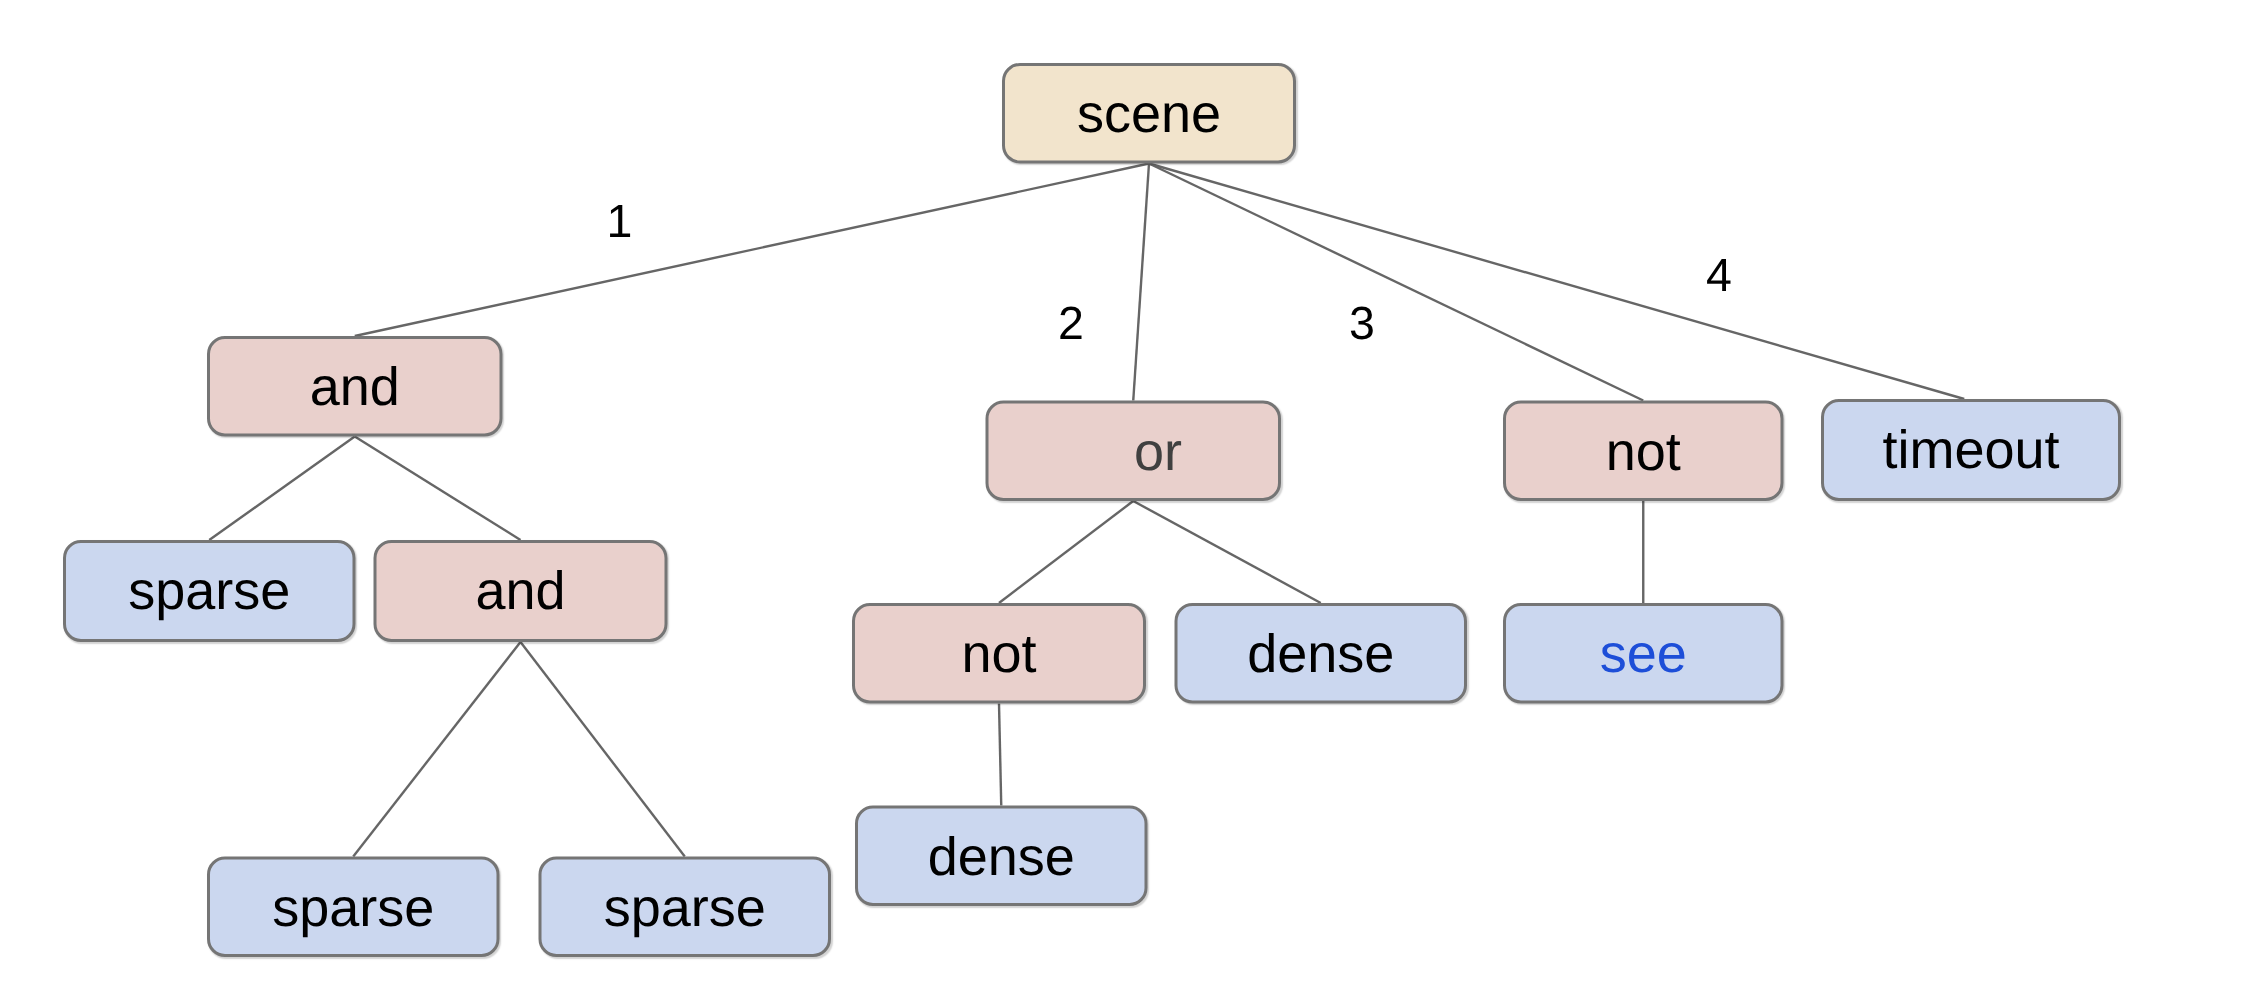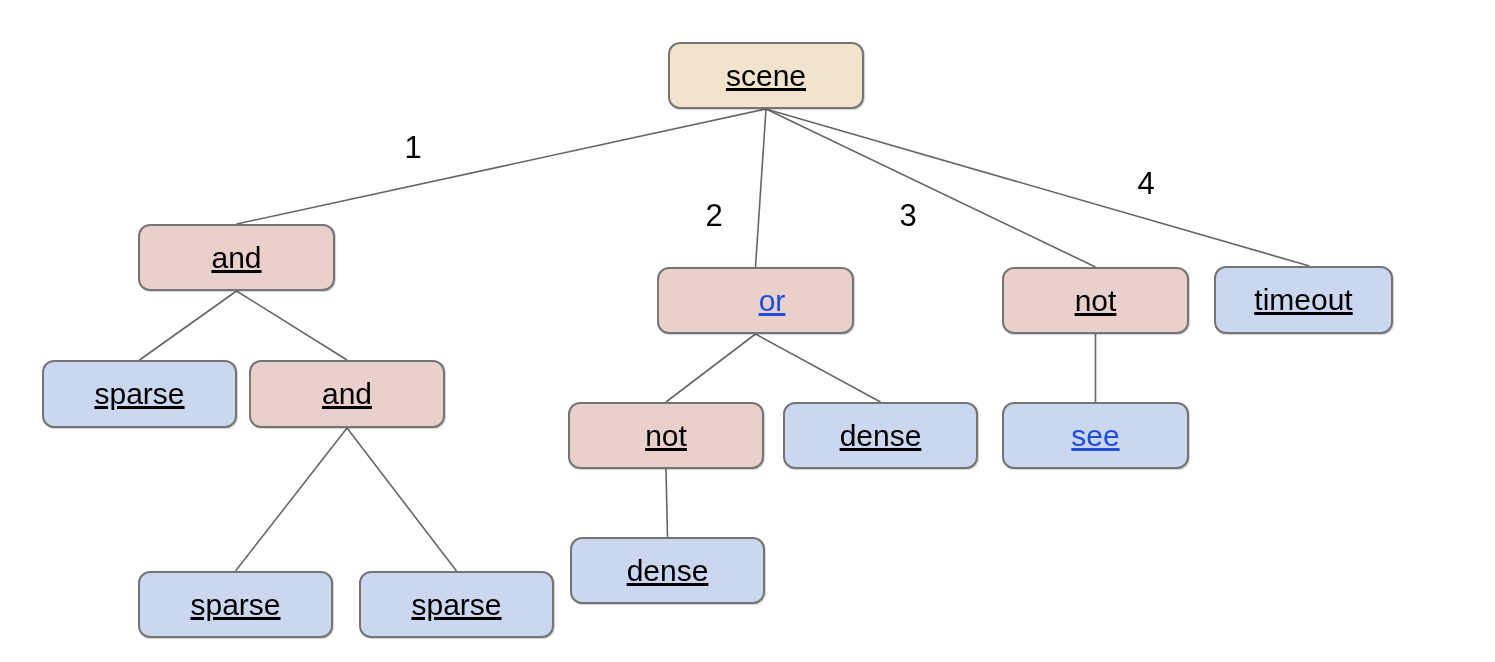--- a/index.html
+++ b/index.html
@@ -35,25 +35,24 @@
     position: absolute;
     box-sizing: border-box;
     border: 2px solid #757575;
     border-radius: 12px;
     display: flex;
     align-items: center;
     justify-content: center;
     box-shadow: 1px 1px 1px rgba(0,0,0,0.18);
   }
   .node .label {
-    font-size: 30px;
+    font-size: 36px;
     color: #000000;
     line-height: 1;
     white-space: nowrap;
-    text-decoration: underline;
   }
 </style>
 </head>
 <body>
 
 <div class="canvas">
   <svg class="edges-layer" id="edges" xmlns="http://www.w3.org/2000/svg" viewBox="0 0 1495 662">
       <line x1="766" y1="109" x2="236.5" y2="224" stroke="#666666"></line>
       <text class="edge-label" x="413" y="158" text-anchor="middle">1</text>
       <line x1="766" y1="109" x2="755.5" y2="267" stroke="#666666"></line>
@@ -72,26 +71,26 @@
       <line x1="1095.5" y1="334" x2="1095.5" y2="402" stroke="#666666"></line>
     </svg>
   <div id="nodes">
       <div class="node" style="left: 668px; top: 42px; width: 196px; height: 67px; background: rgb(242, 228, 204); border-color: rgb(117, 117, 117);">
         <span class="label" style="color: rgb(0, 0, 0);">scene</span>
       </div>
       <div class="node" style="left: 138px; top: 224px; width: 197px; height: 67px; background: rgb(233, 208, 204); border-color: rgb(117, 117, 117);">
         <span class="label" style="color: rgb(0, 0, 0);">and</span>
       </div>
       <div class="node" style="left: 657px; top: 267px; width: 197px; height: 67px; background: rgb(233, 208, 204); border-color: rgb(117, 117, 117);">
-        <span class="label" style="color: #1d4ed8; margin-left: 33px;">or</span>
+        <span class="label" style="color: #404040; margin-left: 33px;">or</span>
       </div>
       <div class="node" style="left: 1002px; top: 267px; width: 187px; height: 67px; background: rgb(233, 208, 204); border-color: rgb(117, 117, 117);">
         <span class="label" style="color: rgb(0, 0, 0);">not</span>
       </div>
-      <div class="node" style="left: 1214px; top: 266px; width: 179px; height: 68px; background: rgb(203, 215, 239); border-color: rgb(117, 117, 117);">
+      <div class="node" style="left: 1214px; top: 266px; width: 200px; height: 68px; background: rgb(203, 215, 239); border-color: rgb(117, 117, 117);">
         <span class="label" style="color: rgb(0, 0, 0);">timeout</span>
       </div>
       <div class="node" style="left: 42px; top: 360px; width: 195px; height: 68px; background: rgb(203, 215, 239); border-color: rgb(117, 117, 117);">
         <span class="label" style="color: rgb(0, 0, 0);">sparse</span>
       </div>
       <div class="node" style="left: 249px; top: 360px; width: 196px; height: 68px; background: rgb(233, 208, 204); border-color: rgb(117, 117, 117);">
         <span class="label" style="color: rgb(0, 0, 0);">and</span>
       </div>
       <div class="node" style="left: 568px; top: 402px; width: 196px; height: 67px; background: rgb(233, 208, 204); border-color: rgb(117, 117, 117);">
         <span class="label" style="color: rgb(0, 0, 0);">not</span>

